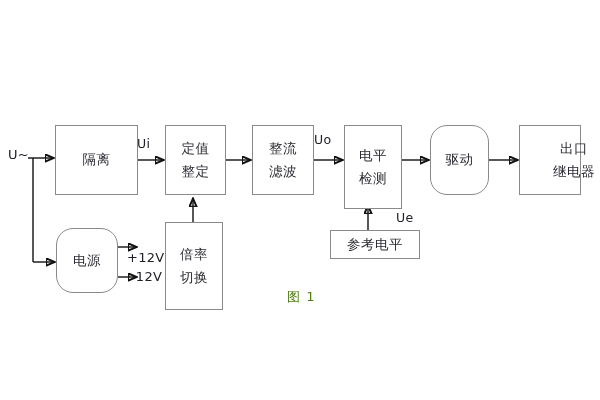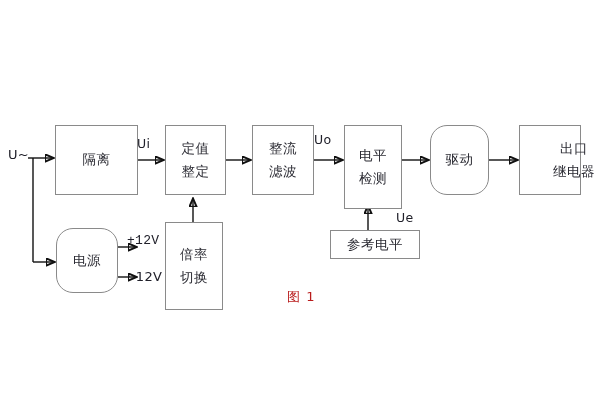--- a/index.html
+++ b/index.html
@@ -36,21 +36,21 @@
     color: #20202a;
     font-size: 13px;
     letter-spacing: 0.3px;
     white-space: nowrap;
   }
   .label-sig {
     font-size: 12.5px;
   }
   .caption {
     position: absolute;
-    color: #b91c1c;
+    color: #4d7c0f;
     font-size: 13px;
     letter-spacing: 1px;
     white-space: nowrap;
   }
   svg.wires {
     position: absolute;
     left: 0;
     top: 0;
     width: 600px;
     height: 400px;
@@ -92,21 +92,21 @@
 
     <line x1="368" y1="230" x2="368" y2="206" marker-end="url(#ah)"></line>
   </svg>
 
   <div class="label" style="left:8px; top:147px;">U~</div>
 
   <div class="label label-sig" style="left:137px; top:136px;">Ui</div>
   <div class="label label-sig" style="left:314px; top:132px;">Uo</div>
   <div class="label label-sig" style="left:396px; top:210px;">Ue</div>
 
-  <div class="label" style="left:127px; top:233px;font-family:Liberation Mono, monospace;">+12V</div>
+  <div class="label" style="left:127px; top:250px;">+12V</div>
   <div class="label" style="left:127px; top:269px;">· 12V</div>
 
   <div class="box" style="left:55px; top:125px; width:83px; height:70px;gap:29px;">
     <span class="ln">隔离</span>
   </div>
 
   <div class="box" style="left:165px; top:125px; width:61px; height:70px;">
     <span class="ln">定值</span>
     <span class="ln">整定</span>
   </div>

